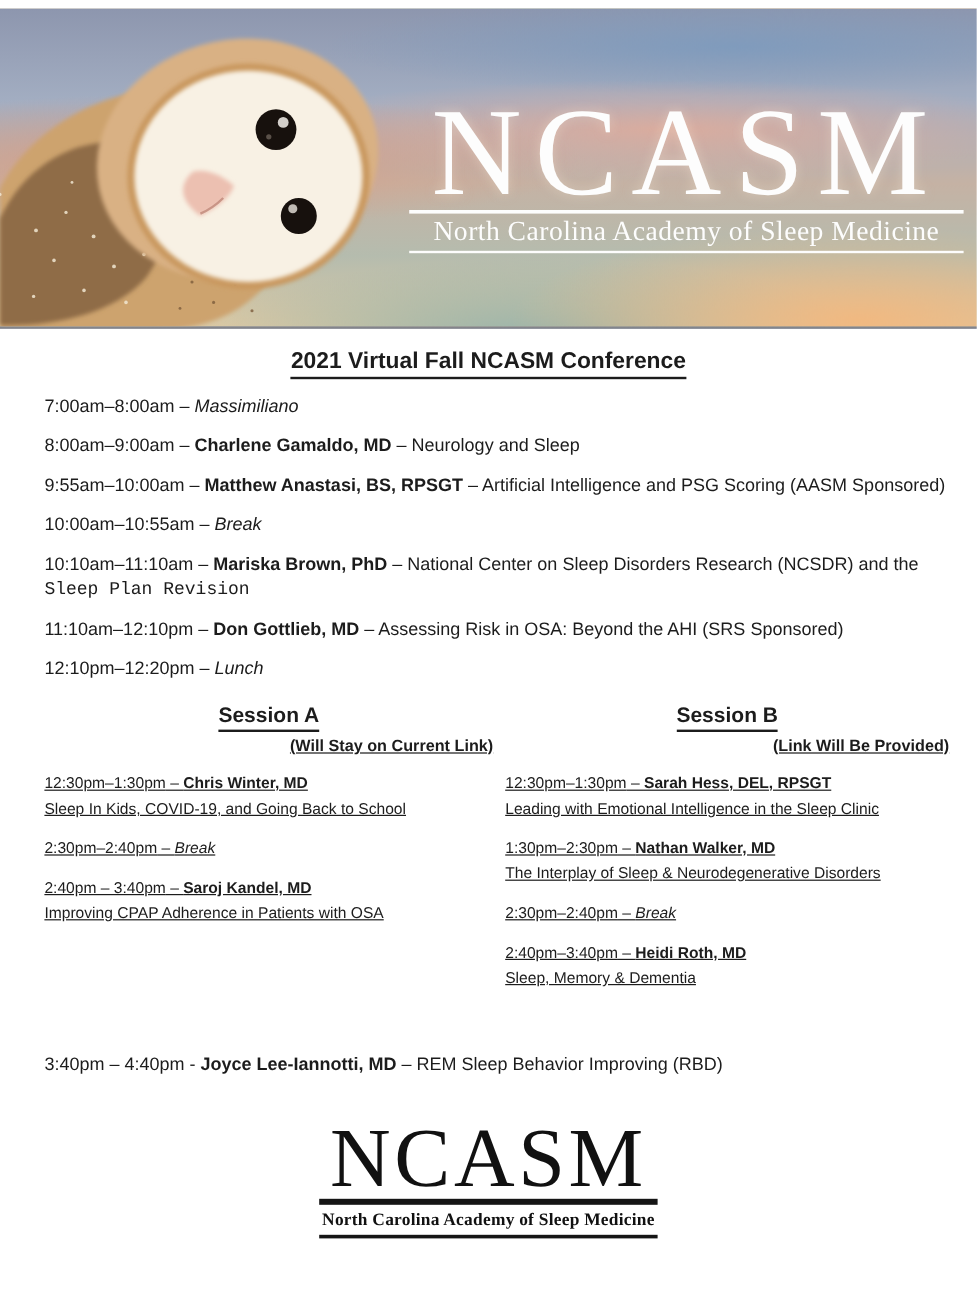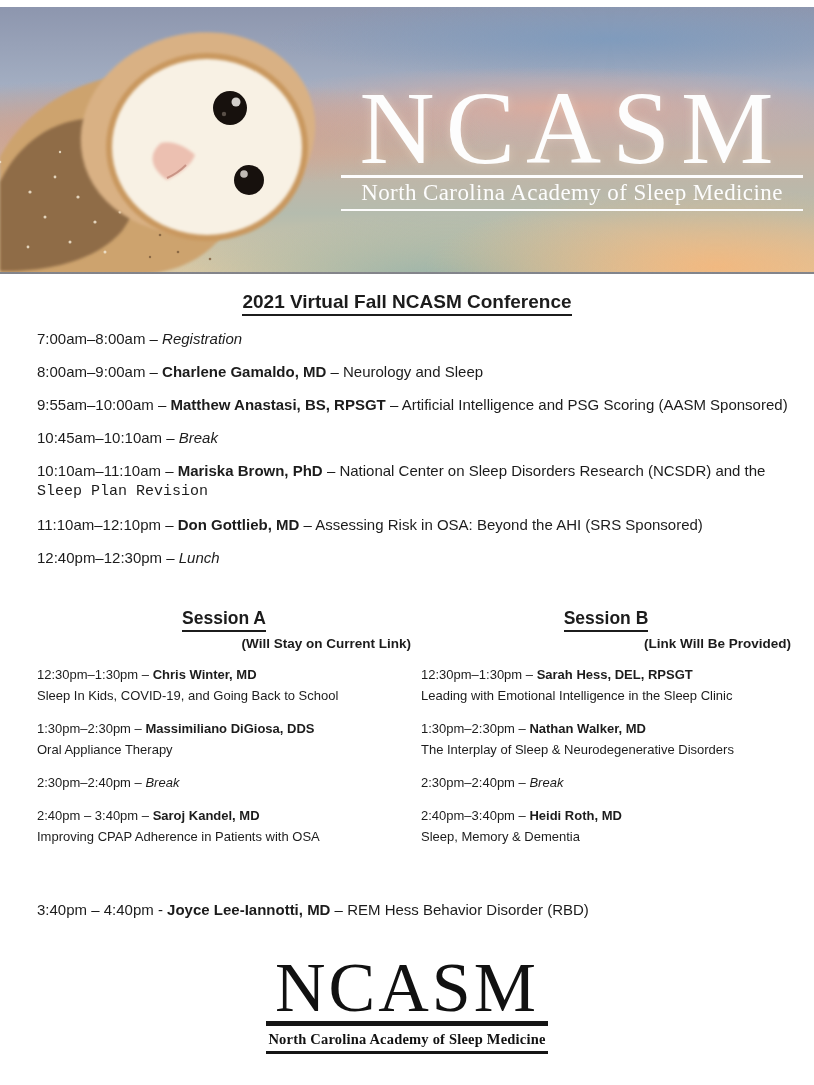--- a/index.html
+++ b/index.html
@@ -35,21 +35,21 @@
   .title-wrap{text-align:center;margin-top:19px;}
   .page-title{
     display:inline-block;font-size:19px;font-weight:bold;
     border-bottom:2px solid #1c1c1c;padding-bottom:1px;
   }
   .schedule{margin:12px 27px 0 37px;width:762px;font-size:15px;}
   .s-entry{margin-bottom:12px;line-height:21px;white-space:nowrap;}
   .wrap2{white-space:normal;font-family:Liberation Mono, monospace;}
   b{font-weight:bold;}
   
-  .sessions{display:flex;margin:40px 0 0 37px;}
+  .sessions{display:flex;margin:18px 0 0 37px;text-decoration:underline;}
   .colA{width:374px;}
   .colB{width:370px;margin-left:10px;}
   .sess-head-wrap{text-align:center;}
   .sess-head{
     display:inline-block;font-size:17.5px;font-weight:bold;
     border-bottom:2px solid #1c1c1c;padding-bottom:1px;
   }
   .sess-note{text-align:right;font-size:13.5px;font-weight:bold;margin-top:4px;}
   .sess-rows{margin-top:13px;}
   .sess-entry{margin-bottom:12px;font-size:13px;line-height:21px;}
@@ -128,44 +128,40 @@
   </div>
 </div>
 
 <div class="content">
 
   <div class="title-wrap">
     <span class="page-title">2021 Virtual Fall NCASM Conference</span>
   </div>
 
   <div class="schedule">
-    <div class="s-entry"><span>7:00am–8:00am</span><span> – </span><i>Registration</i></div>
+    <div class="s-entry"><span>7:00am–8:00am</span><span> – </span><i>Massimiliano</i></div>
     <div class="s-entry"><span>8:00am–9:00am</span><span> – </span><b>Charlene Gamaldo, MD</b><span> – </span><span>Neurology and Sleep</span></div>
     <div class="s-entry"><span>9:55am–10:00am</span><span> – </span><b>Matthew Anastasi, BS, RPSGT</b><span> – </span><span>Artificial Intelligence and PSG Scoring (AASM Sponsored)</span></div>
-    <div class="s-entry"><span>10:45am–10:10am</span><span> – </span><i>Break</i></div>
+    <div class="s-entry"><span>10:00am–10:55am</span><span> – </span><i>Break</i></div>
     <div class="s-entry"><span>10:10am–11:10am</span><span> – </span><b>Mariska Brown, PhD</b><span> – </span><span>National Center on Sleep Disorders Research (NCSDR) and the</span><div class="wrap2">Sleep Plan Revision</div></div>
     <div class="s-entry"><span>11:10am–12:10pm</span><span> – </span><b>Don Gottlieb, MD</b><span> – </span><span>Assessing Risk in OSA: Beyond the AHI (SRS Sponsored)</span></div>
-    <div class="s-entry"><span>12:40pm–12:30pm</span><span> – </span><i>Lunch</i></div>
+    <div class="s-entry"><span>12:10pm–12:20pm</span><span> – </span><i>Lunch</i></div>
   </div>
 
   <div class="sessions">
 
     <div class="colA">
       <div class="sess-head-wrap"><span class="sess-head">Session A</span></div>
       <div class="sess-note">(Will Stay on Current Link)</div>
       <div class="sess-rows">
         <div class="sess-entry">
           <div class="sess-line1"><span>12:30pm–1:30pm</span><span> – </span><b>Chris Winter, MD</b></div>
           <div class="sess-topic">Sleep In Kids, COVID-19, and Going Back to School</div>
         </div>
         <div class="sess-entry">
-          <div class="sess-line1"><span>1:30pm–2:30pm</span><span> – </span><b>Massimiliano DiGiosa, DDS</b></div>
-          <div class="sess-topic">Oral Appliance Therapy</div>
-        </div>
-        <div class="sess-entry">
           <div class="sess-line1"><span>2:30pm–2:40pm</span><span> – </span><i>Break</i></div>
         </div>
         <div class="sess-entry">
           <div class="sess-line1"><span>2:40pm – 3:40pm</span><span> – </span><b>Saroj Kandel, MD</b></div>
           <div class="sess-topic">Improving CPAP Adherence in Patients with OSA</div>
         </div>
       </div>
     </div>
 
     <div class="colB">
@@ -185,21 +181,21 @@
         </div>
         <div class="sess-entry">
           <div class="sess-line1"><span>2:40pm–3:40pm</span><span> – </span><b>Heidi Roth, MD</b></div>
           <div class="sess-topic">Sleep, Memory &amp; Dementia</div>
         </div>
       </div>
     </div>
 
   </div>
 
-  <div class="final-row"><span>3:40pm – 4:40pm</span><span> - </span><b>Joyce Lee-Iannotti, MD</b><span> – </span><span>REM Hess Behavior Disorder (RBD)</span></div>
+  <div class="final-row"><span>3:40pm – 4:40pm</span><span> - </span><b>Joyce Lee-Iannotti, MD</b><span> – </span><span>REM Sleep Behavior Improving (RBD)</span></div>
 
   <div class="footer">
     <div class="footer-logo">
       <div class="footer-ncasm">NCASM</div>
       <div class="footer-rule"></div>
       <div class="footer-sub">North Carolina Academy of Sleep Medicine</div>
     </div>
   </div>
 
 </div>

